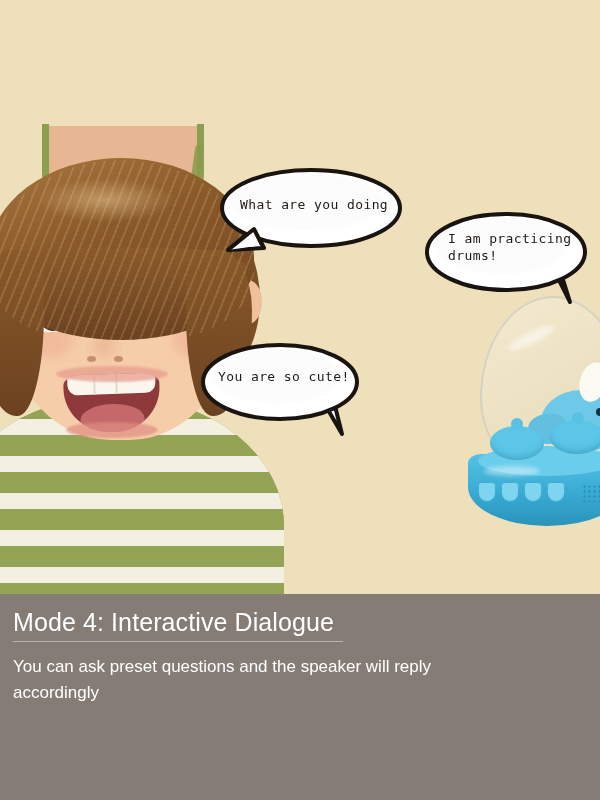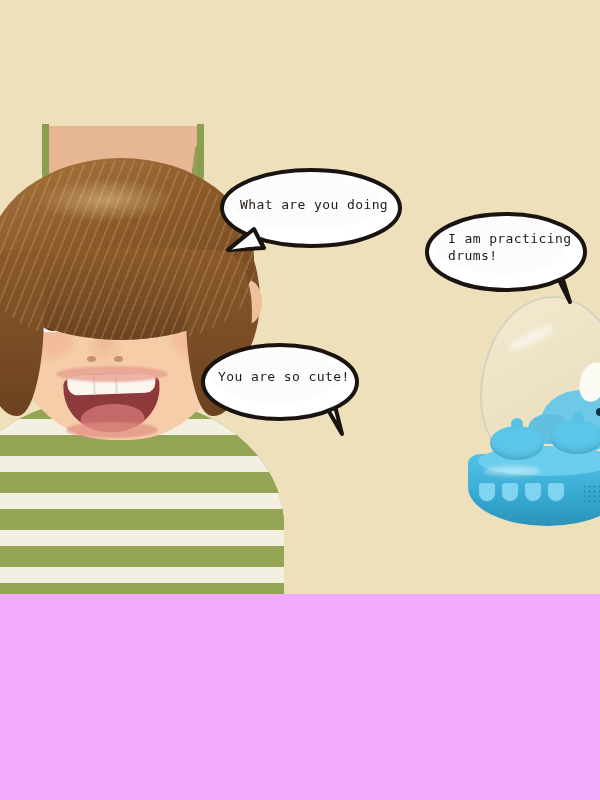--- a/index.html
+++ b/index.html
@@ -6,21 +6,21 @@
   * { margin:0; padding:0; box-sizing:border-box; }
   html, body {
     width:600px; height:800px;
     font-family:"Liberation Sans", sans-serif;
     overflow:hidden;
     background:#ffffff;
   }
   #page {
     position:relative;
     width:600px; height:800px;
-    background:#f0abfc;
+    background:#be185d;
     overflow:hidden;
   }
 
   
   #photo-stage {
     position:absolute; left:0; top:0; width:600px; height:594px;
     background:#EFE0BC;
     overflow:hidden;
   }
 
@@ -426,14 +426,19 @@
         <ellipse cx="82" cy="44" rx="79" ry="38" fill="#FFFFFF" stroke="#1A1410" stroke-width="4"></ellipse>
         <ellipse cx="78" cy="38" rx="66" ry="28" fill="#FCFCFC"></ellipse>
       </svg>
       <div class="btext">I am practicing
 drums!</div>
     </div>
 
 
   </div>
 
+  <div id="caption-bar">
+    <div id="caption-title">Mode 4: Interactive Dialogue</div>
+    <div id="caption-rule"></div>
+    <div id="caption-body">You can ask preset questions and the speaker will reply accordingly</div>
+  </div>
 
 </div>
 
 </body></html>

